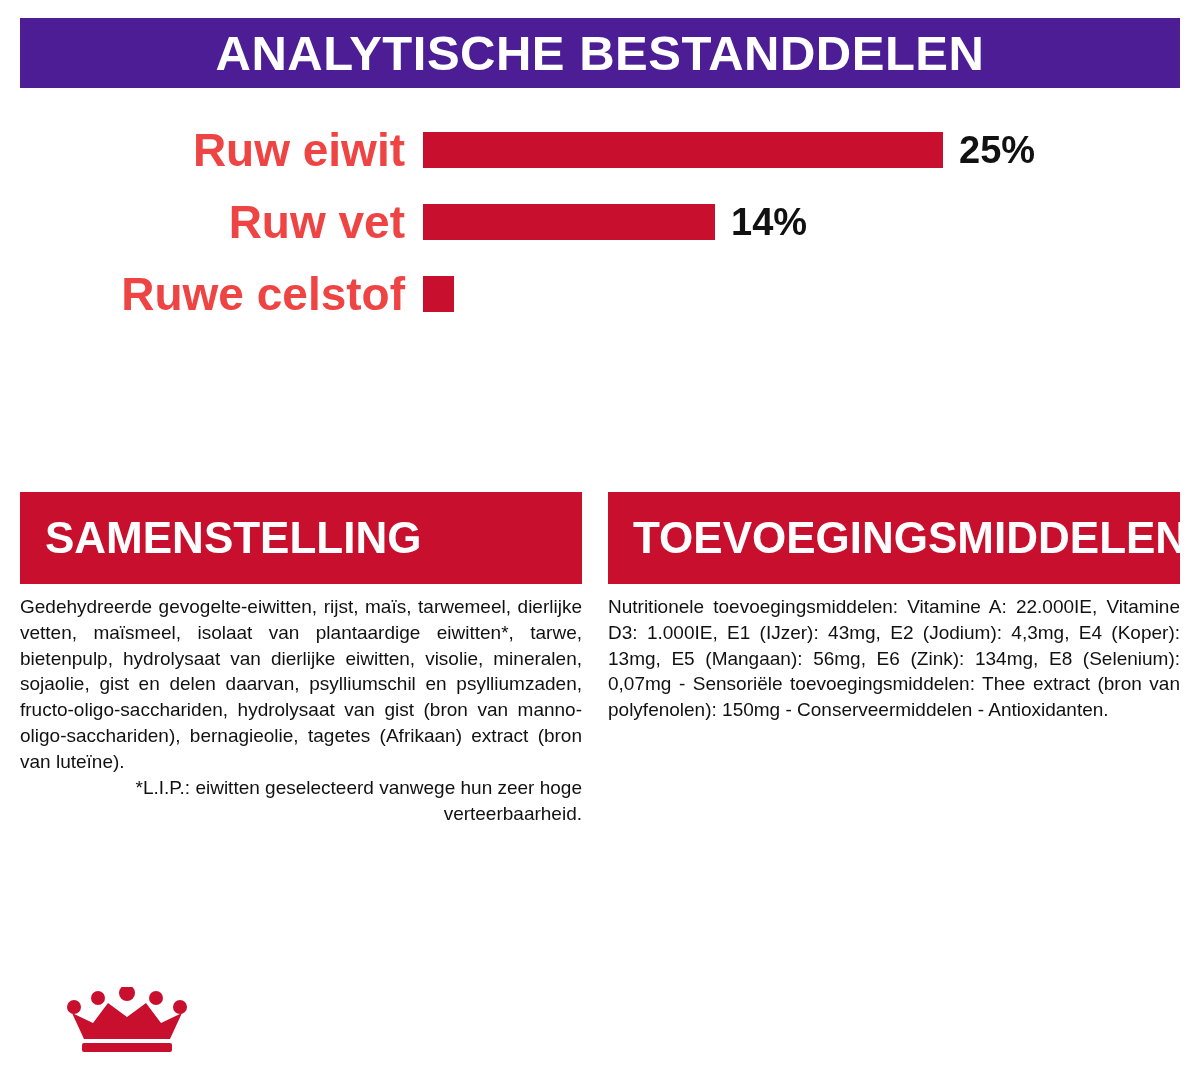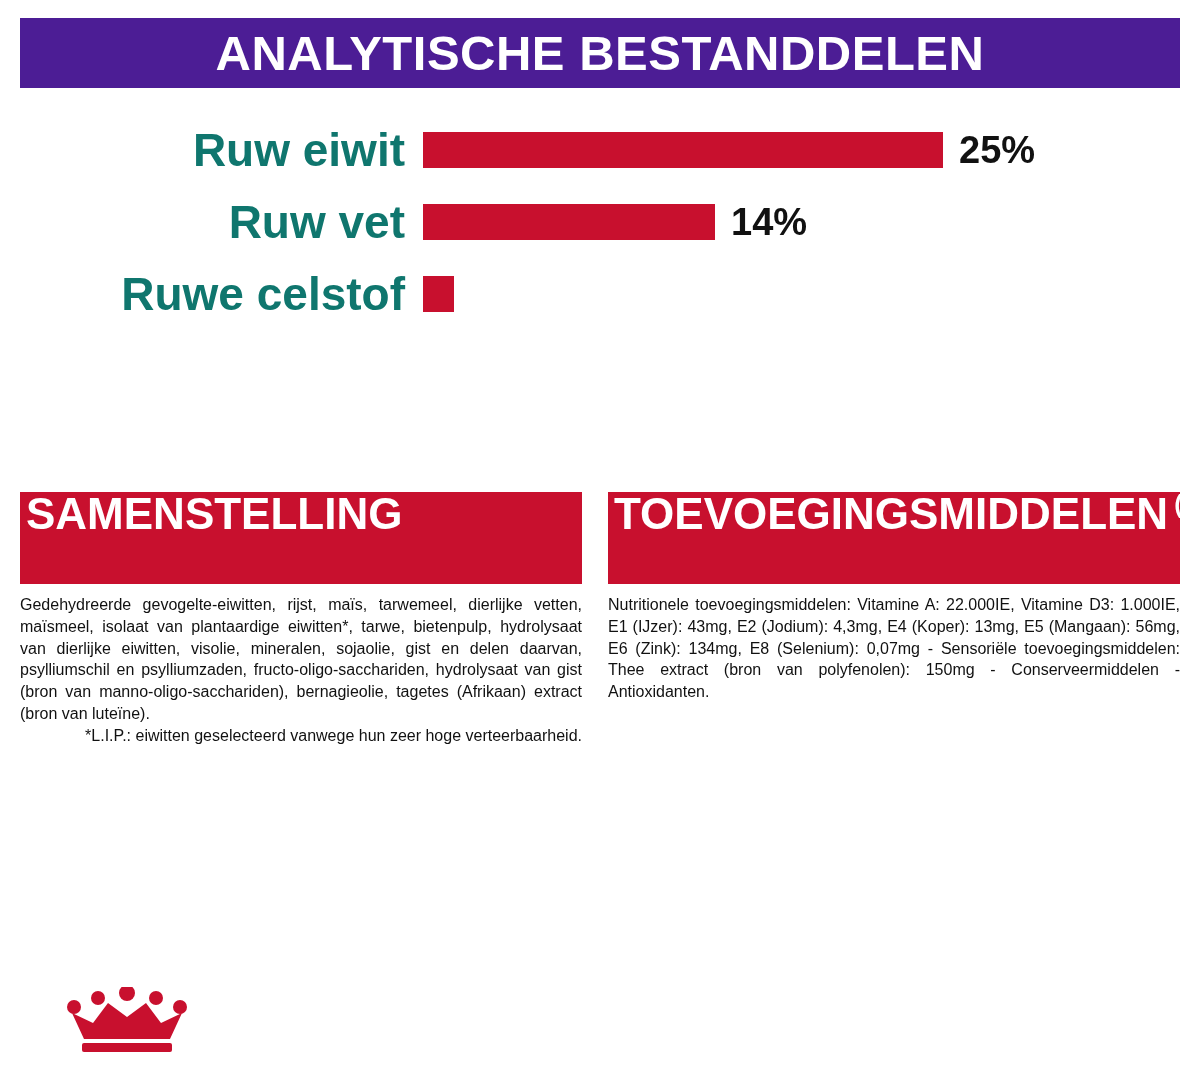--- a/index.html
+++ b/index.html
@@ -49,21 +49,21 @@
   .nutrient-row {
     display: flex;
     align-items: center;
     height: 72px;
   }
   .nutrient-label {
     width: 395px;
     text-align: right;
     font-weight: bold;
     font-size: 46px;
-    color: #0f766e;
+    color: #ef4444;
     padding-right: 18px;
     box-sizing: border-box;
     white-space: nowrap;
   }
   .nutrient-bar {
     background: #c8102e;
     height: 36px;
   }
   .nutrient-value {
     font-weight: bold;
@@ -82,42 +82,43 @@
     display: flex;
     gap: 26px;
   }
   .panel {
     width: 572px;
   }
   .panel-head {
     background: #c8102e;
     height: 92px;
     display: flex;
-    padding-left: 6px;
+    align-items: center;
+    padding-left: 25px;
     box-sizing: border-box;
   }
   .panel-head-title {
     color: #ffffff;
     font-weight: bold;
     font-size: 44px;
     line-height: 1;
     white-space: nowrap;
   }
   .panel-head-sub {
     color: #ffffff;
     font-weight: bold;
     font-size: 25px;
     line-height: 1;
     padding-left: 6px;
     padding-bottom: 2px;
     white-space: nowrap;
   }
   .panel-body {
     padding-top: 10px;
-    font-size: 16px;
+    font-size: 19px;
     line-height: 1.36;
     color: #111111;
     text-align: justify;
     text-justify: inter-word;
   }
   .panel-body p {
     margin: 0;
   }
 
   

